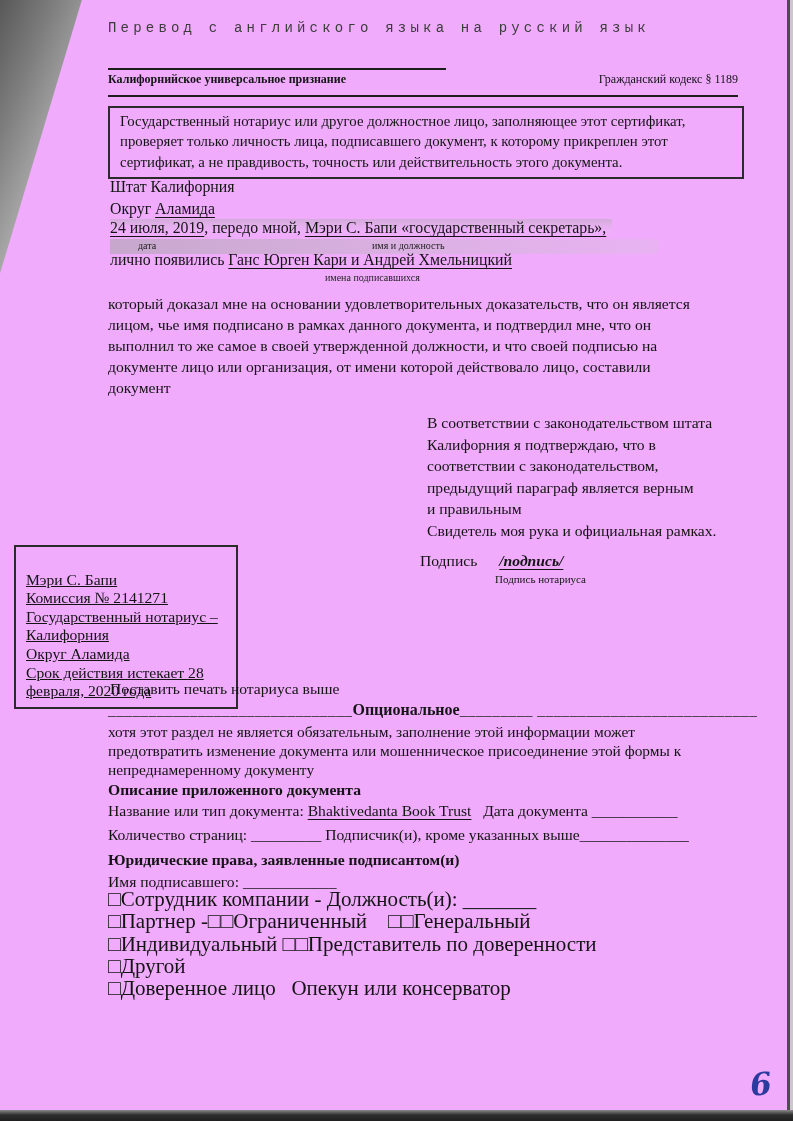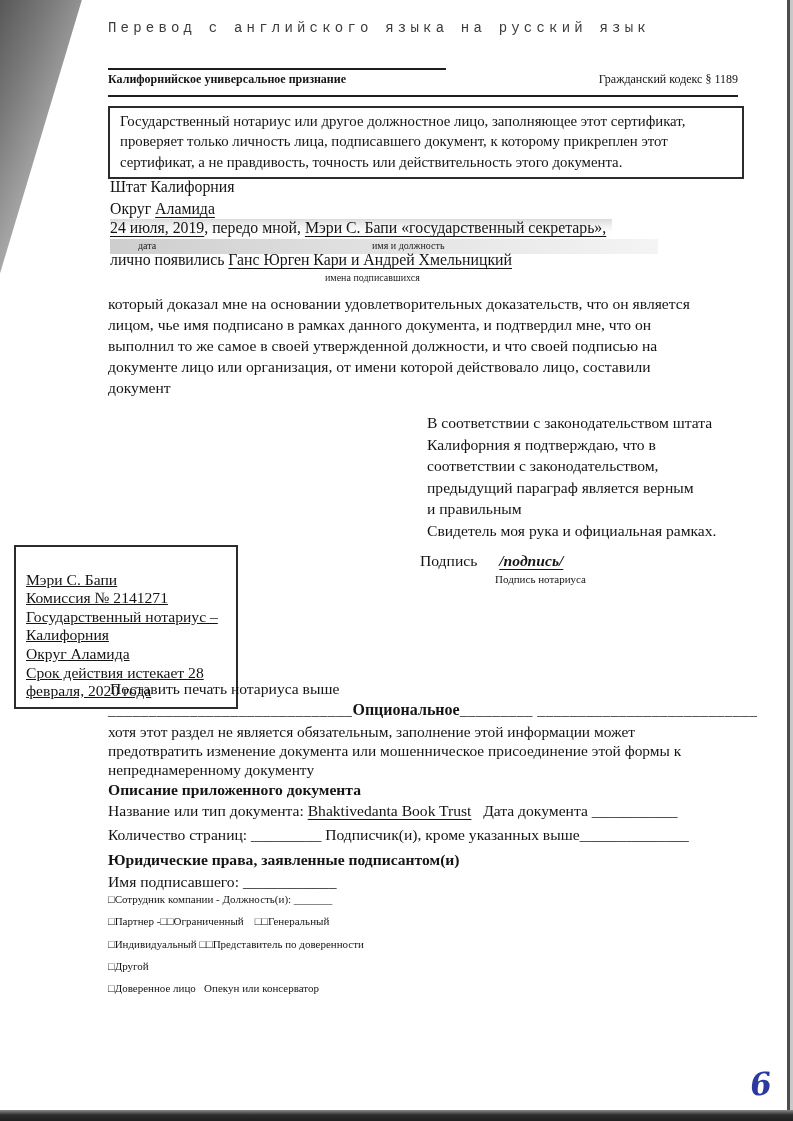--- a/index.html
+++ b/index.html
@@ -1,19 +1,19 @@
 <!DOCTYPE html>
 <html><head>
 <meta charset="utf-8">
 <style>
   html,body{margin:0;padding:0;background:#e9e9e9;}
   .page{
     position:relative;
     width:793px;height:1121px;
-    background:#ffffff;
+    background:#f0abfc;
     font-family:"Liberation Serif","DejaVu Serif",serif;
     color:#141414;
     overflow:hidden;
     margin:0 auto;
   }
   .abs{position:absolute;}
 
   
   .corner-fold{
     left:0;top:0;width:132px;height:282px;
@@ -78,21 +78,21 @@
 
   .divider{left:108px;top:701px;width:640px;font-size:15.3px;white-space:pre;}
   .divider .rule{letter-spacing:.5px;color:#222;}
   .divider .head{font-weight:bold;font-size:16px;}
 
   .opt-note{left:108px;top:722px;width:660px;font-size:15.4px;line-height:19.2px;white-space:pre-line;}
 
   .bold-line{font-weight:bold;}
   .opt-line{position:absolute;left:108px;font-size:15.6px;white-space:pre;}
 
-  .capacities{left:108px;top:888px;font-size:11px;line-height:22.3px;}
+  .capacities{left:108px;top:888px;font-size:21px;line-height:22.3px;}
   .capacities div{white-space:pre;}
 
   .page-num{
     left:750px;top:1066px;
     font-size:31px;font-style:italic;font-weight:bold;
     color:#2b3a9e;transform:rotate(-6deg);
     font-family:"DejaVu Serif",serif;
   }
 </style>
 </head>

